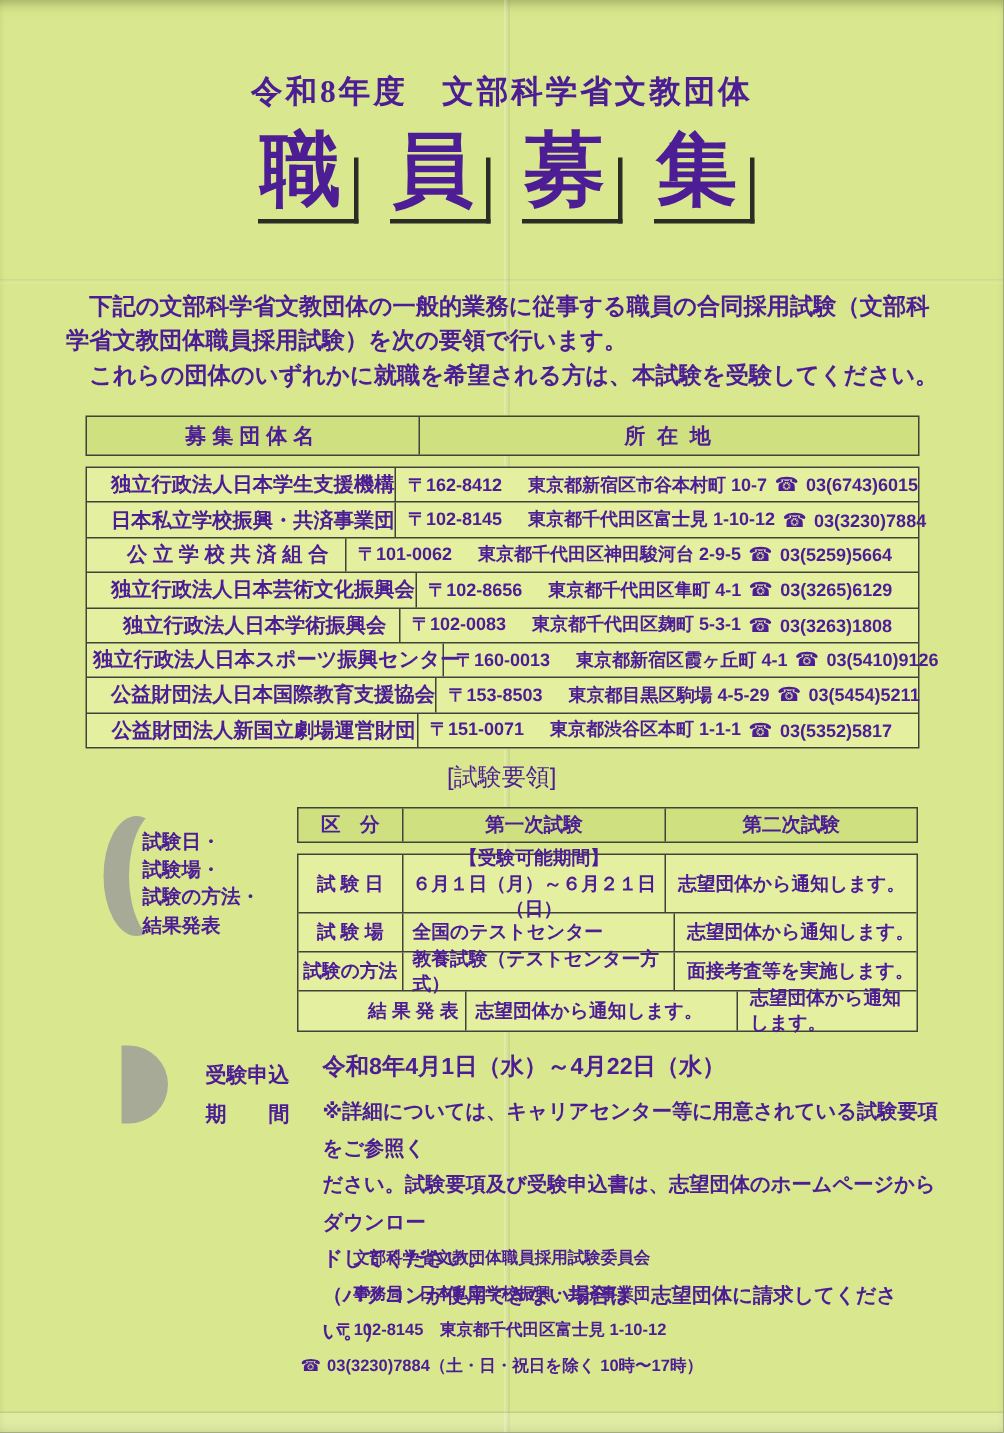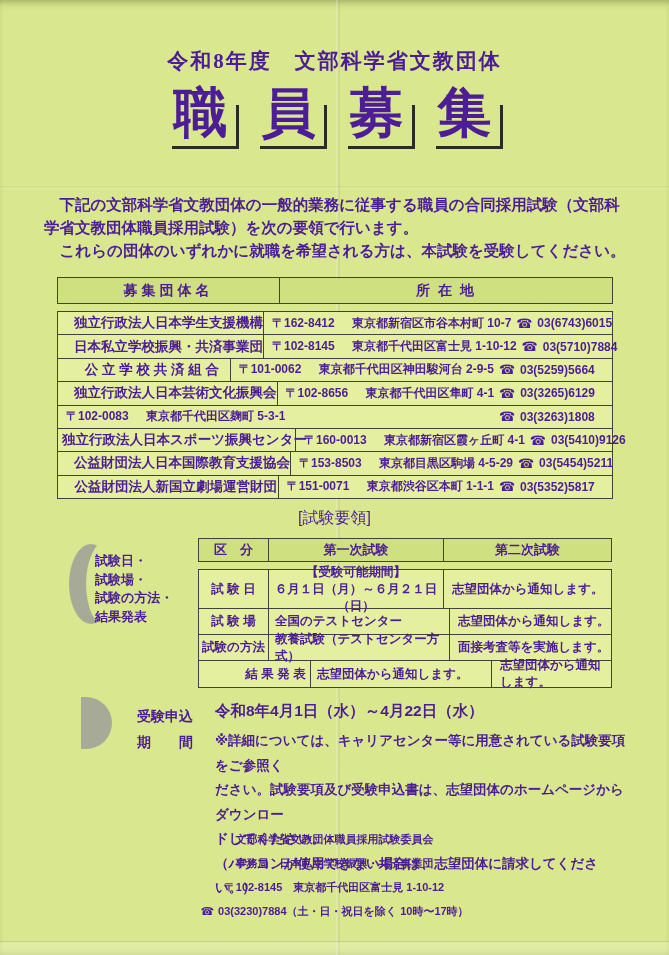--- a/index.html
+++ b/index.html
@@ -122,21 +122,21 @@
             <span class="tel-icon">☎</span>
             <span class="tel">03(6743)6015</span>
           </div>
       </div>
       <div class="t1-row">
         <div class="name">日本私立学校振興・共済事業団</div>
         <div class="addr">
             <span class="postal">〒102-8145</span>
             <span class="street">東京都千代田区富士見 1-10-12</span>
             <span class="tel-icon">☎</span>
-            <span class="tel">03(5710)7884</span>
+            <span class="tel">03(3230)7884</span>
           </div>
       </div>
       <div class="t1-row">
         <div class="name">公 立 学 校 共 済 組 合</div>
         <div class="addr">
             <span class="postal">〒101-0062</span>
             <span class="street">東京都千代田区神田駿河台 2-9-5</span>
             <span class="tel-icon">☎</span>
             <span class="tel">03(5259)5664</span>
           </div>
@@ -144,20 +144,21 @@
       <div class="t1-row">
         <div class="name">独立行政法人日本芸術文化振興会</div>
         <div class="addr">
             <span class="postal">〒102-8656</span>
             <span class="street">東京都千代田区隼町 4-1</span>
             <span class="tel-icon">☎</span>
             <span class="tel">03(3265)6129</span>
           </div>
       </div>
       <div class="t1-row">
+        <div class="name">独立行政法人日本学術振興会</div>
         <div class="addr">
             <span class="postal">〒102-0083</span>
             <span class="street">東京都千代田区麹町 5-3-1</span>
             <span class="tel-icon">☎</span>
             <span class="tel">03(3263)1808</span>
           </div>
       </div>
       <div class="t1-row">
         <div class="name">独立行政法人日本スポーツ振興センター</div>
         <div class="addr">

